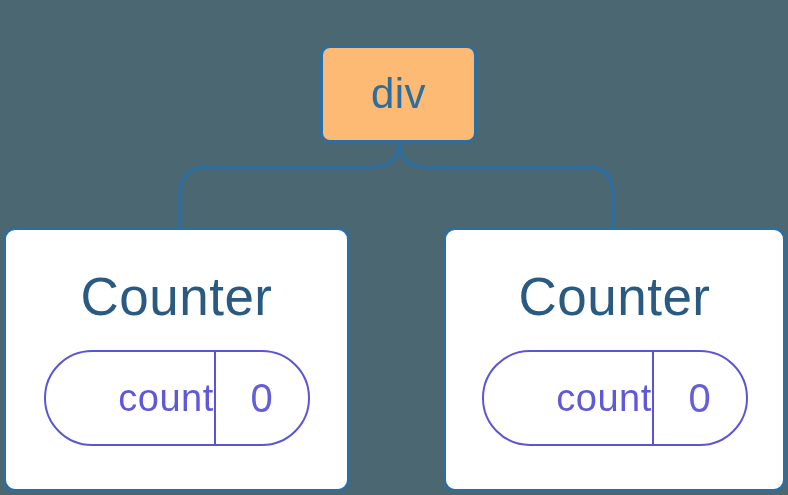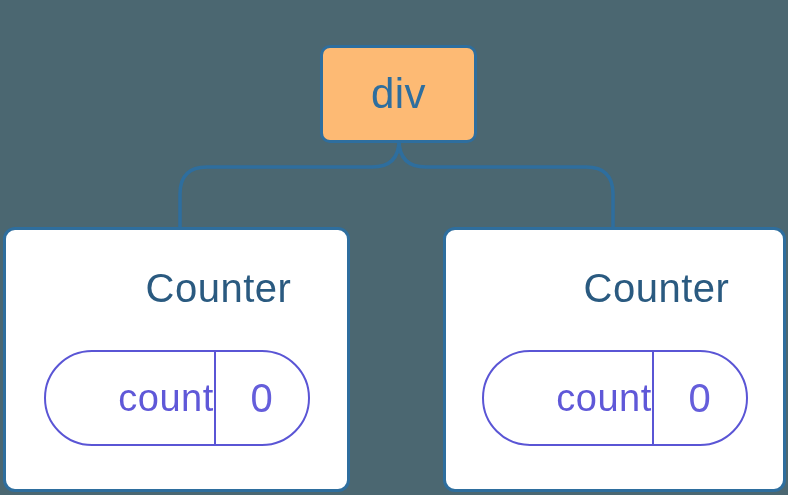--- a/index.html
+++ b/index.html
@@ -58,24 +58,23 @@
   }
   .card.left  { left: 3px;   width: 347px; }
   .card.right { left: 443px; width: 343px; }
   .card-title {
     position: absolute;
     top: 36px;
     left: 0;
     width: 100%;
     text-align: center;
     color: #2a5a80;
-    font-size: 40px;
+    font-size: 53px;
     font-weight: 500;
     letter-spacing: 0.5px;
-    padding-left: 42px;
   }
   .state-pill {
     position: absolute;
     top: 120px;
     left: 50%;
     transform: translateX(-50%);
     width: 266px;
     height: 96px;
     border: 2px solid #5a55d5;
     border-radius: 48px;

